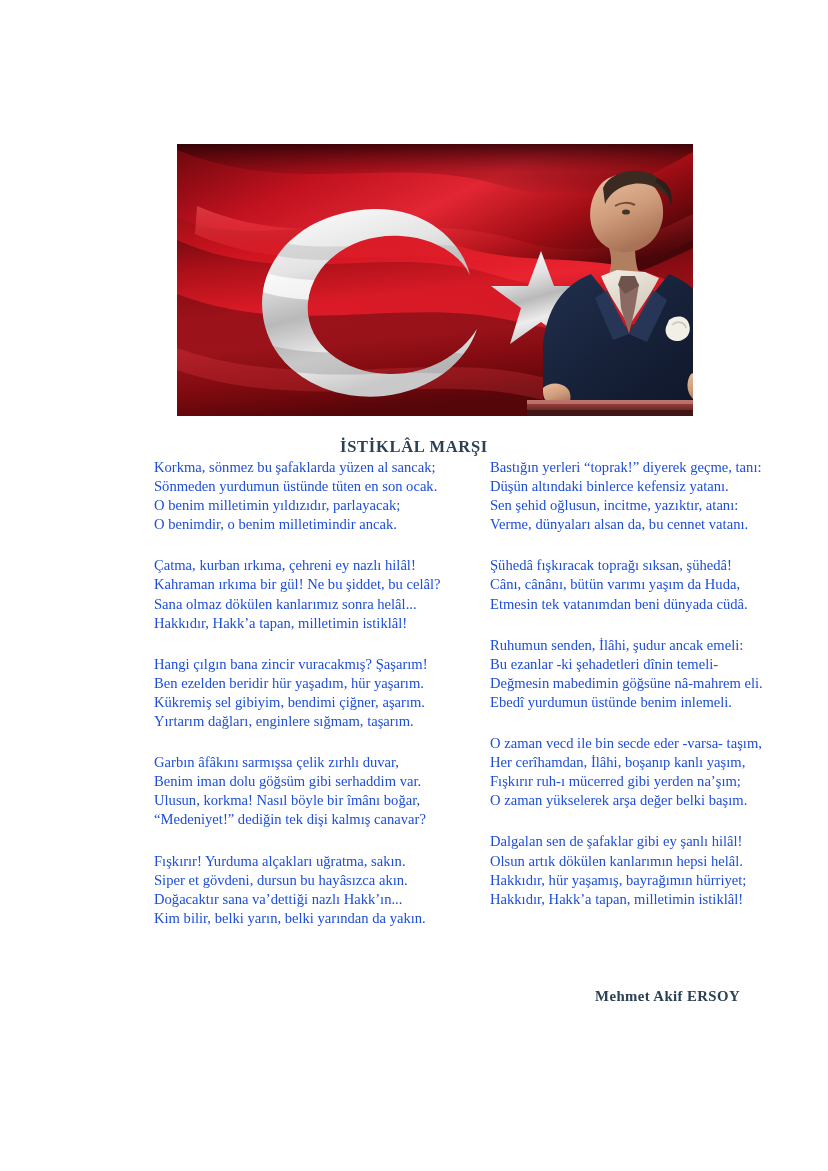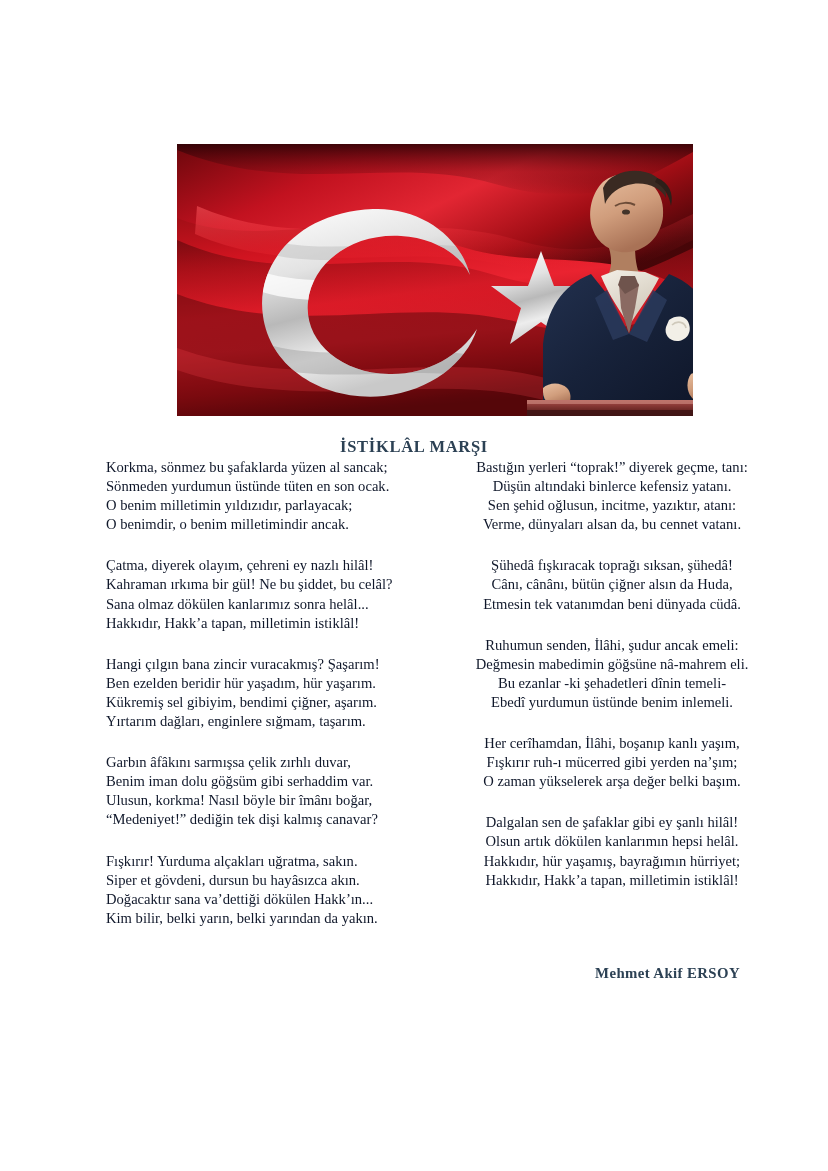--- a/index.html
+++ b/index.html
@@ -47,35 +47,36 @@
     position: absolute;
     left: 0;
     top: 458px;
     width: 828px;
   }
   .col {
     position: absolute;
     top: 0;
   }
   .col-left  { left: 106px; width: 330px; }
-  .col-right { left: 442px; width: 340px; text-align: center; }
+  .col-right { left: 442px; width: 340px; }
 
   .stanza { margin: 0 0 22px 0; }
   .line {
     font-family: "Liberation Serif", serif;
     font-size: 14.6px;
     line-height: 19.1px;
-    color: #0f172a;
+    color: #1d4ed8;
     white-space: nowrap;
+    margin-left: 48px;
   }
 
   .signature {
     position: absolute;
     left: 442px;
-    top: 965px;
+    top: 988px;
     width: 340px;
     text-align: right;
     padding-right: 42px;
     box-sizing: border-box;
     font-family: "Liberation Serif", serif;
     font-weight: bold;
     font-size: 14.8px;
     letter-spacing: 0.4px;
     color: #2c4154;
   }
@@ -229,21 +230,21 @@
     <div class="col col-left">
 
       <div class="stanza">
         <div class="line">Korkma, sönmez bu şafaklarda yüzen al sancak;</div>
         <div class="line">Sönmeden yurdumun üstünde tüten en son ocak.</div>
         <div class="line">O benim milletimin yıldızıdır, parlayacak;</div>
         <div class="line">O benimdir, o benim milletimindir ancak.</div>
       </div>
 
       <div class="stanza">
-        <div class="line">Çatma, diyerek olayım, çehreni ey nazlı hilâl!</div>
+        <div class="line">Çatma, kurban ırkıma, çehreni ey nazlı hilâl!</div>
         <div class="line">Kahraman ırkıma bir gül! Ne bu şiddet, bu celâl?</div>
         <div class="line">Sana olmaz dökülen kanlarımız sonra helâl...</div>
         <div class="line">Hakkıdır, Hakk’a tapan, milletimin istiklâl!</div>
       </div>
 
       <div class="stanza">
         <div class="line">Hangi çılgın bana zincir vuracakmış? Şaşarım!</div>
         <div class="line">Ben ezelden beridir hür yaşadım, hür yaşarım.</div>
         <div class="line">Kükremiş sel gibiyim, bendimi çiğner, aşarım.</div>
         <div class="line">Yırtarım dağları, enginlere sığmam, taşarım.</div>
@@ -252,49 +253,50 @@
       <div class="stanza">
         <div class="line">Garbın âfâkını sarmışsa çelik zırhlı duvar,</div>
         <div class="line">Benim iman dolu göğsüm gibi serhaddim var.</div>
         <div class="line">Ulusun, korkma! Nasıl böyle bir îmânı boğar,</div>
         <div class="line">“Medeniyet!” dediğin tek dişi kalmış canavar?</div>
       </div>
 
       <div class="stanza">
         <div class="line">Fışkırır! Yurduma alçakları uğratma, sakın.</div>
         <div class="line">Siper et gövdeni, dursun bu hayâsızca akın.</div>
-        <div class="line">Doğacaktır sana va’dettiği dökülen Hakk’ın...</div>
+        <div class="line">Doğacaktır sana va’dettiği nazlı Hakk’ın...</div>
         <div class="line">Kim bilir, belki yarın, belki yarından da yakın.</div>
       </div>
 
     </div>
 
     <div class="col col-right">
 
       <div class="stanza">
         <div class="line">Bastığın yerleri “toprak!” diyerek geçme, tanı:</div>
         <div class="line">Düşün altındaki binlerce kefensiz yatanı.</div>
         <div class="line">Sen şehid oğlusun, incitme, yazıktır, atanı:</div>
         <div class="line">Verme, dünyaları alsan da, bu cennet vatanı.</div>
       </div>
 
       <div class="stanza">
         <div class="line">Şühedâ fışkıracak toprağı sıksan, şühedâ!</div>
-        <div class="line">Cânı, cânânı, bütün çiğner alsın da Huda,</div>
+        <div class="line">Cânı, cânânı, bütün varımı yaşım da Huda,</div>
         <div class="line">Etmesin tek vatanımdan beni dünyada cüdâ.</div>
       </div>
 
       <div class="stanza">
         <div class="line">Ruhumun senden, İlâhi, şudur ancak emeli:</div>
+        <div class="line">Bu ezanlar -ki şehadetleri dînin temeli-</div>
         <div class="line">Değmesin mabedimin göğsüne nâ-mahrem eli.</div>
-        <div class="line">Bu ezanlar -ki şehadetleri dînin temeli-</div>
         <div class="line">Ebedî yurdumun üstünde benim inlemeli.</div>
       </div>
 
       <div class="stanza">
+        <div class="line">O zaman vecd ile bin secde eder -varsa- taşım,</div>
         <div class="line">Her cerîhamdan, İlâhi, boşanıp kanlı yaşım,</div>
         <div class="line">Fışkırır ruh-ı mücerred gibi yerden na’şım;</div>
         <div class="line">O zaman yükselerek arşa değer belki başım.</div>
       </div>
 
       <div class="stanza">
         <div class="line">Dalgalan sen de şafaklar gibi ey şanlı hilâl!</div>
         <div class="line">Olsun artık dökülen kanlarımın hepsi helâl.</div>
         <div class="line">Hakkıdır, hür yaşamış, bayrağımın hürriyet;</div>
         <div class="line">Hakkıdır, Hakk’a tapan, milletimin istiklâl!</div>

